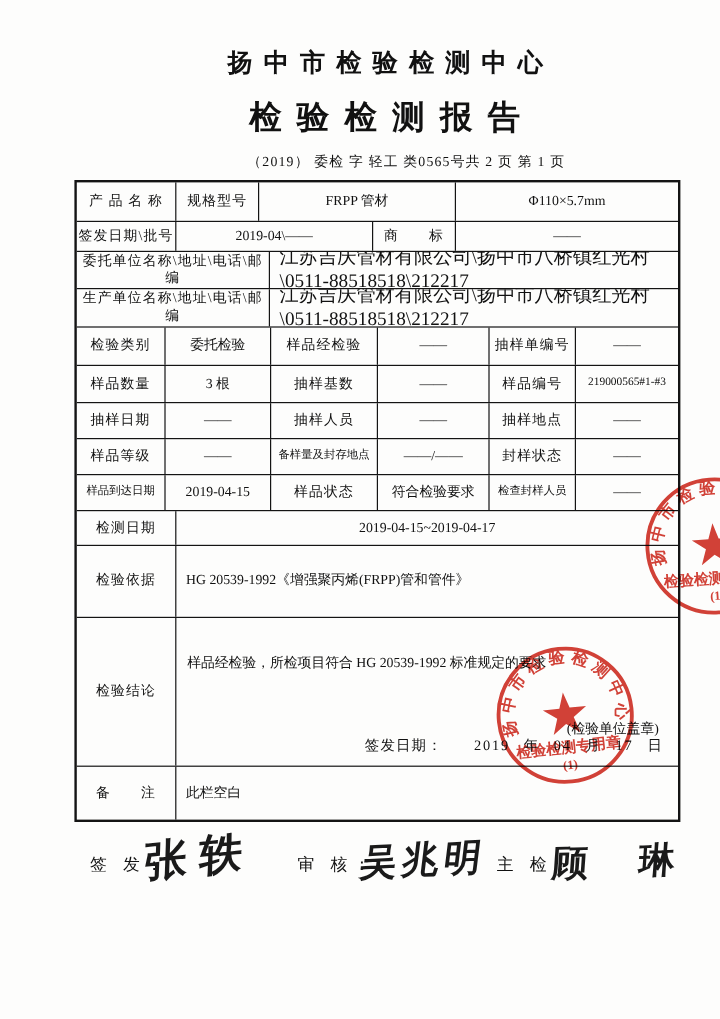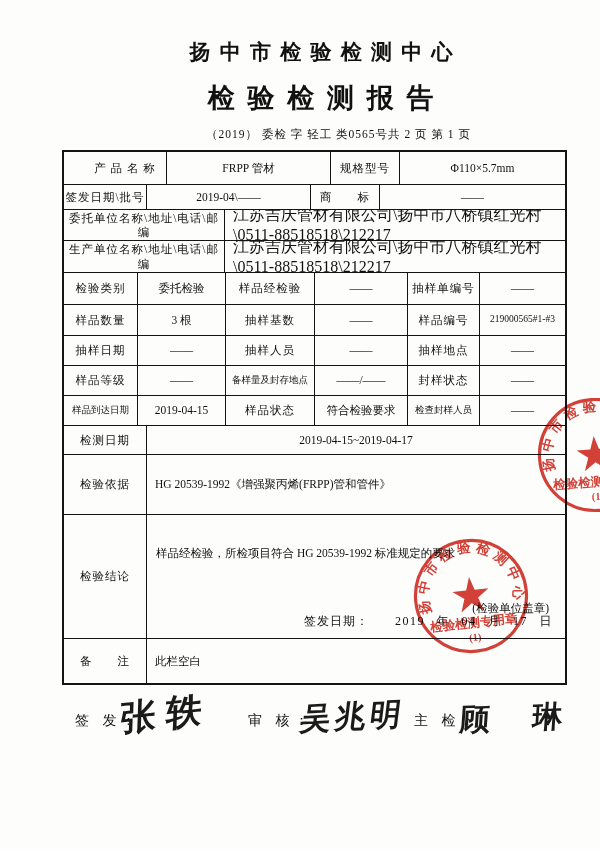--- a/index.html
+++ b/index.html
@@ -18,21 +18,21 @@
   .title{position:absolute;top:38px;left:0;right:0;text-align:center;
     font-size:21px;font-weight:bold;letter-spacing:2px;white-space:nowrap;}
   .subtitle{position:absolute;top:80px;left:0;right:0;text-align:center;
     font-size:27px;font-weight:bold;letter-spacing:3px;white-space:nowrap;}
   .refline{position:absolute;top:127px;left:75px;right:42px;
     display:flex;justify-content:center;font-size:11.5px;letter-spacing:1px;}
   
   .rtable{position:absolute;left:62px;top:150px;width:505px;
     border:2px solid #141414;box-sizing:border-box;background:transparent;}
   .tr{display:flex;box-sizing:border-box;border-top:1px solid #141414;}
-  .tr:first-child{border-top:none;margin-left:20px;}
+  .tr:first-child{border-top:none;}
   .td{box-sizing:border-box;border-left:1px solid #141414;
     display:flex;align-items:center;justify-content:center;
     font-size:11.5px;line-height:1.25;text-align:center;overflow:hidden;}
   .td:first-child{border-left:none;}
   .td.left{justify-content:flex-start;text-align:left;padding-left:8px;}
   .lab{letter-spacing:1px;}
   .w82{flex:0 0 82px;}  .w164{flex:0 0 164px;} .w69{flex:0 0 69px;}
   .w160{flex:0 0 160px;}
   .w73{flex:0 0 73px;}  .w88{flex:0 0 88px;}  .w89{flex:0 0 89px;}
   .w93{flex:0 0 93px;}  .w72{flex:0 0 72px;}
@@ -70,22 +70,22 @@
 
   <div class="refline">
     <span>（2019） 委检 字 轻工 类0565号</span>
     <span>共 2 页 第 1 页</span>
   </div>
 
   <div class="rtable">
 
     <div class="tr" style="height:32px">
       <div class="td w82 lab">产 品 名 称</div>
+      <div class="td w69 lab">规格型号</div>
       <div class="td w164">FRPP 管材</div>
-      <div class="td w69 lab">规格型号</div>
       <div class="td fill">Φ110×5.7mm</div>
     </div>
 
     <div class="tr" style="height:25px">
       <div class="td w82 lab">签发日期\批号</div>
       <div class="td w164">2019-04\——</div>
       <div class="td w69 lab">商　　标</div>
       <div class="td fill">——</div>
     </div>
 

